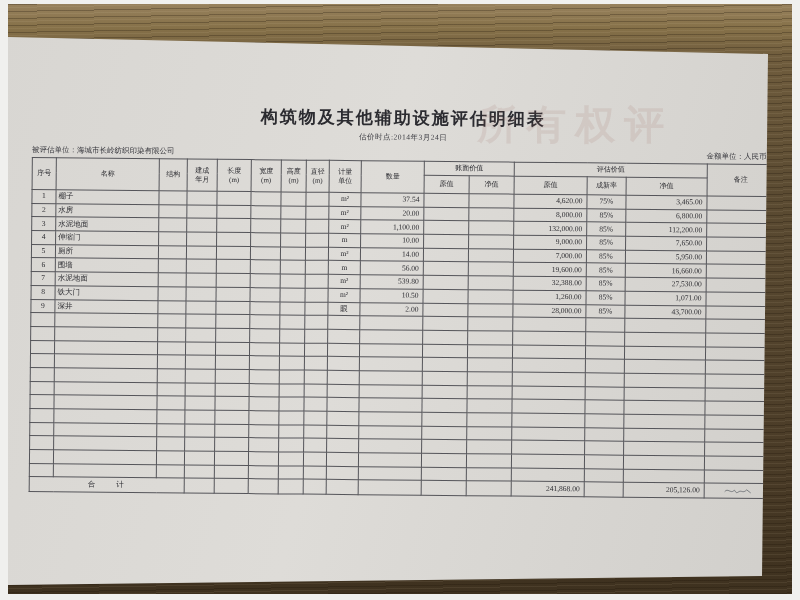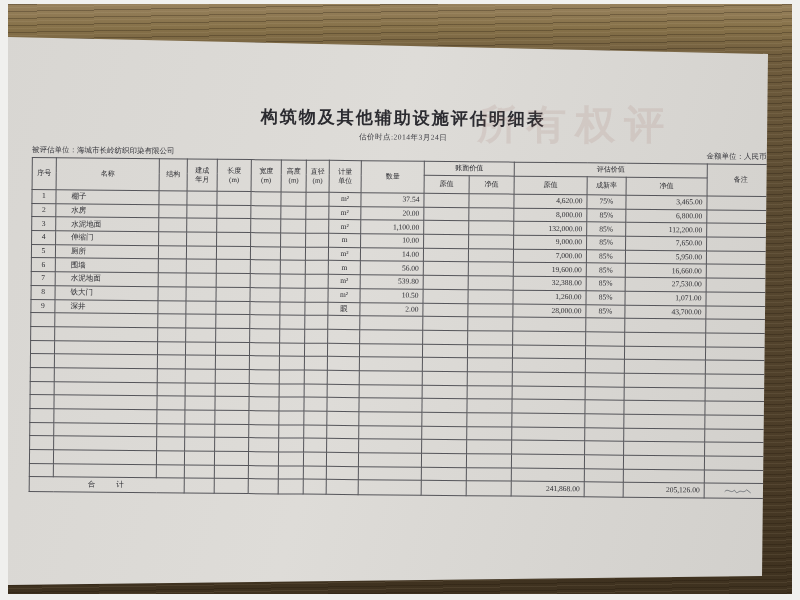--- a/index.html
+++ b/index.html
@@ -54,21 +54,21 @@
   }
   th,td{
     border:1px solid #55555a;
     font-size:7.5px;font-weight:normal;line-height:1.1;
     padding:0 1px;text-align:center;overflow:hidden;white-space:nowrap;
     height:12.7px;color:#2b2b30;
   }
   thead th{white-space:pre-line;font-size:7px;line-height:1.15;}
   thead tr.grp th{height:13px;}
   thead tr.sub th{height:17px;}
-  td.l{text-align:left;padding-left:15px;}
+  td.l{text-align:left;padding-left:2px;}
   td.r{text-align:right;padding-right:4px;}
   tr.total td{height:14px;}
   .scribble{display:inline-block;vertical-align:middle;}
 </style>
 </head>
 <body>
 
 <div class="photo">
   <div class="grain"></div>
 

